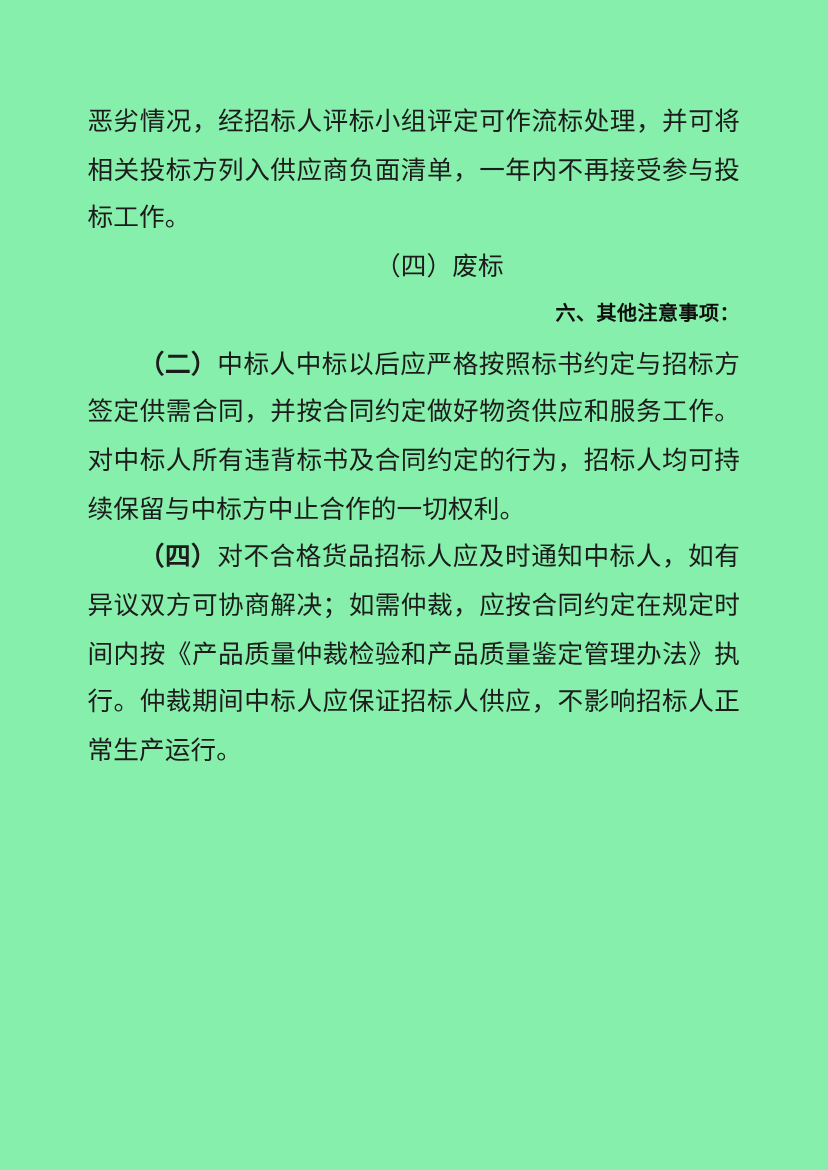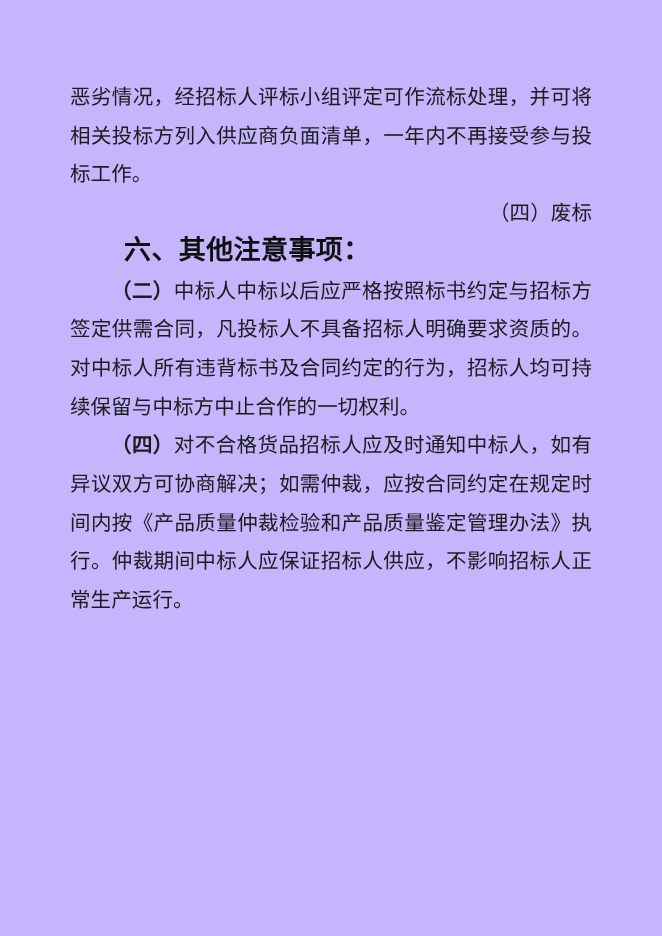--- a/index.html
+++ b/index.html
@@ -6,21 +6,21 @@
   html, body {
     margin: 0;
     padding: 0;
     background: #ffffff;
   }
 
   .page {
     position: relative;
     width: 662px;
     height: 936px;
-    background: #c4b5fd;
+    background: #86efac;
     margin: 0;
     overflow: hidden;
     box-sizing: border-box;
   }
 
   .doc-body {
     position: absolute;
     left: 70px;
     top: 78px;
     width: 522px;
@@ -41,32 +41,32 @@
     -webkit-font-smoothing: antialiased;
   }
 
   
   .para.no-indent {
     text-indent: 0;
   }
 
   
   .para.short {
-    text-align: right;
+    text-align: center;
   }
 
   
   .heading {
-    font-family: Liberation Mono, monospace;
+    font-family: Liberation Serif, serif;
     font-weight: bold;
-    font-size: 27px;
+    font-size: 16px;
     line-height: 38.7px;
     color: #101010;
     text-indent: 2em;
-    text-align: left;
+    text-align: right;
     margin: 0;
     letter-spacing: 0.4px;
   }
 
   
   .marker {
     font-weight: 600;
   }
 </style>
 </head>
@@ -76,19 +76,19 @@
   <div class="doc-body">
 
     <p class="para no-indent">恶劣情况，经招标人评标小组评定可作流标处理，并可将相关投标方列入供应商负面清单，一年内不再接受参与投标工作。</p>
 
     <p class="para short">（四）废标</p>
 
 
     <p class="heading">六、其他注意事项：</p>
 
 
-    <p class="para"><span class="marker">（二）</span><span>中标人中标以后应严格按照标书约定与招标方签定供需合同，凡投标人不具备招标人明确要求资质的。对中标人所有违背标书及合同约定的行为，招标人均可持续保留与中标方中止合作的一切权利。</span></p>
+    <p class="para"><span class="marker">（二）</span><span>中标人中标以后应严格按照标书约定与招标方签定供需合同，并按合同约定做好物资供应和服务工作。对中标人所有违背标书及合同约定的行为，招标人均可持续保留与中标方中止合作的一切权利。</span></p>
 
 
     <p class="para"><span class="marker">（四）</span><span>对不合格货品招标人应及时通知中标人，如有异议双方可协商解决；如需仲裁，应按合同约定在规定时间内按《产品质量仲裁检验和产品质量鉴定管理办法》执行。仲裁期间中标人应保证招标人供应，不影响招标人正常生产运行。</span></p>
 
   </div>
 </div>
 
 </body></html>

